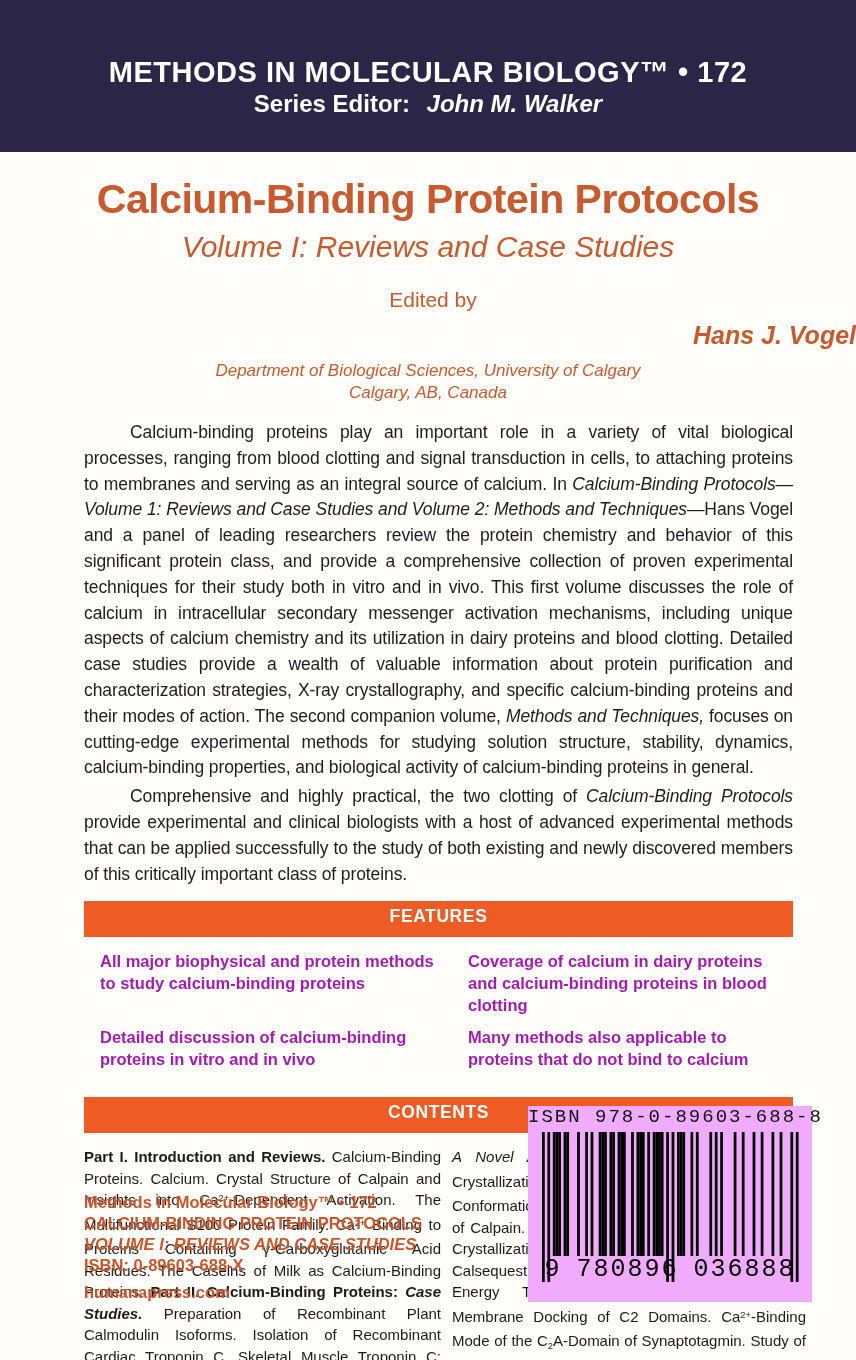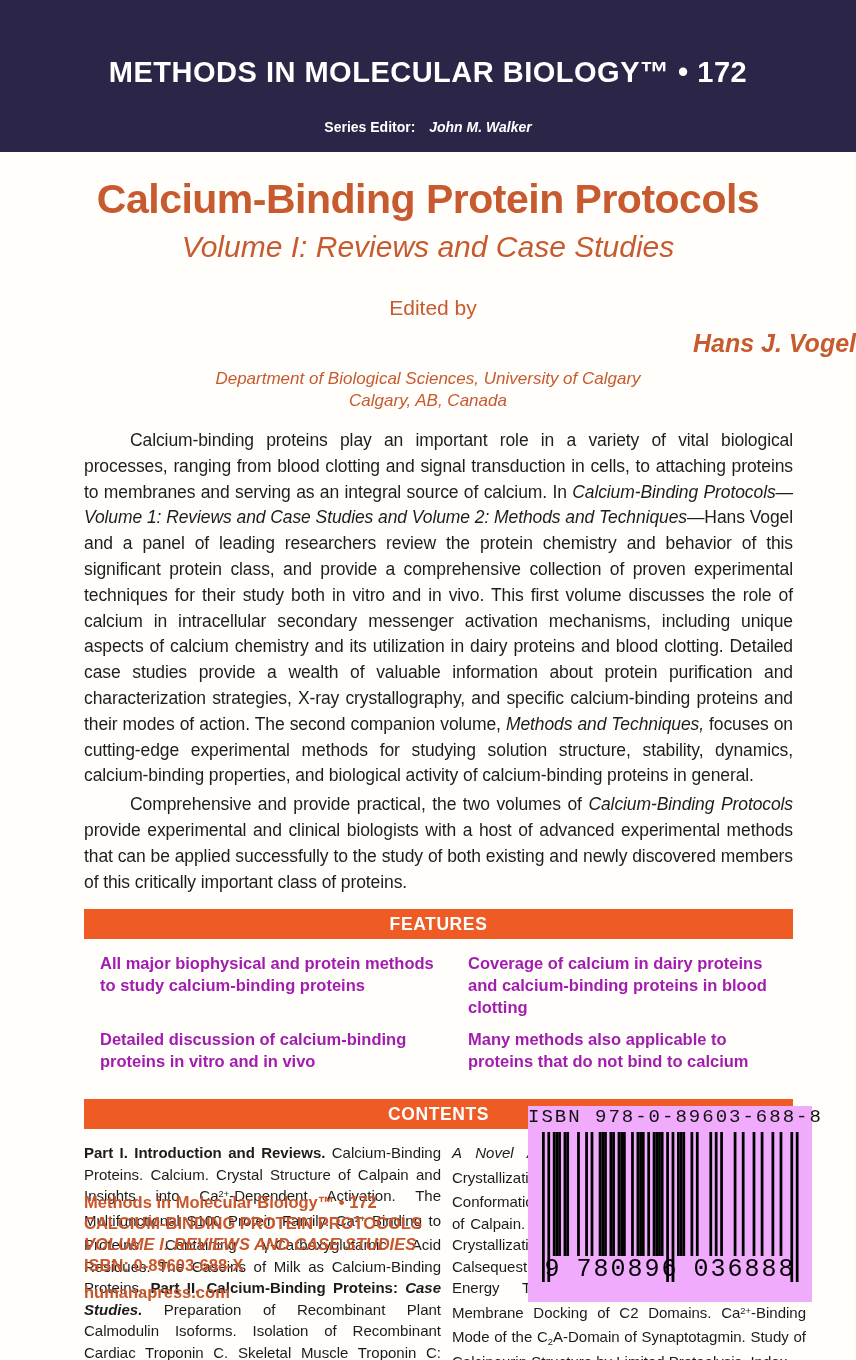--- a/index.html
+++ b/index.html
@@ -17,40 +17,40 @@
   .bi{font-weight:bold;font-style:italic;}
   .sup{font-size:62%;vertical-align:baseline;position:relative;top:-0.45em;}
   .sub{font-size:62%;vertical-align:baseline;position:relative;top:0.28em;}
 
   
   .banner{
     height:152px;background:#2b2647;color:#ffffff;text-align:center;
     box-sizing:border-box;padding-top:56px;
   }
   .banner-title{font-size:29px;font-weight:bold;letter-spacing:0.5px;}
-  .banner-editor{margin-top:30px;font-size:14px;font-weight:bold;text-align:center;}
+  .banner-editor{margin-top:1px;font-size:24px;font-weight:bold;text-align:center;}
   .banner-editor .name{font-style:italic;margin-left:10px;}
 
   
   .title-block{text-align:center;color:#c75a2e;}
   .book-title{margin:24px 0 0 0;font-size:41px;line-height:46px;font-weight:bold;letter-spacing:-0.5px;}
   .book-subtitle{margin-top:8px;font-size:30px;font-style:italic;}
-  .edited-by{margin-top:32px;font-size:21px;padding-left:10px;}
+  .edited-by{margin-top:24px;font-size:21px;padding-left:10px;}
   .editor-name{margin-top:9px;font-size:25px;font-weight:bold;font-style:italic;text-align:right;}
   .affil{margin-top:10px;font-size:17px;font-style:italic;line-height:22px;}
   .affil + .affil{margin-top:0;}
 
   
   .description{margin:16px 0 0 84px;width:709px;text-align:justify;}
   .description p{margin:0;font-size:17.5px;line-height:25.8px;text-indent:46px;letter-spacing:-0.1px;}
   .description p + p{margin-top:3px;}
 
   
   .bar{
-    margin-left:84px;width:709px;height:30px;background:#ee5b25;
+    margin-left:84px;width:709px;height:36px;background:#ee5b25;
     color:#fff;font-weight:bold;font-size:17.5px;letter-spacing:0.6px;
     text-align:center;line-height:30px;box-sizing:border-box;
   }
   .features-bar{margin-top:14px;}
   .contents-bar{margin-top:17px;}
 
   
   .features-grid{
     margin:13px 0 0 100px;width:693px;
     display:grid;grid-template-columns:360px 1fr;column-gap:8px;
@@ -109,21 +109,21 @@
     <h1 class="book-title">Calcium-Binding Protein Protocols</h1>
     <div class="book-subtitle">Volume I: Reviews and Case Studies</div>
     <div class="edited-by">Edited by</div>
     <div class="editor-name">Hans J. Vogel</div>
     <div class="affil">Department of Biological Sciences, University of Calgary</div>
     <div class="affil">Calgary, AB, Canada</div>
   </section>
 
   <section class="description">
     <p><span>Calcium-binding proteins play an important role in a variety of vital biological processes, ranging from blood clotting and signal transduction in cells, to attaching proteins to membranes and serving as an integral source of calcium. In </span><span class="i">Calcium-Binding Protocols—Volume 1: Reviews and Case Studies and Volume 2: Methods and Techniques</span><span>—Hans Vogel and a panel of leading researchers review the protein chemistry and behavior of this significant protein class, and provide a comprehensive collection of proven experimental techniques for their study both in vitro and in vivo. This first volume discusses the role of calcium in intracellular secondary messenger activation mechanisms, including unique aspects of calcium chemistry and its utilization in dairy proteins and blood clotting. Detailed case studies provide a wealth of valuable information about protein purification and characterization strategies, X-ray crystallography, and specific calcium-binding proteins and their modes of action. The second companion volume, </span><span class="i">Methods and Techniques,</span><span> focuses on cutting-edge experimental methods for studying solution structure, stability, dynamics, calcium-binding properties, and biological activity of calcium-binding proteins in general.</span></p>
-    <p><span>Comprehensive and provide practical, the two volumes of </span><span class="i">Calcium-Binding Protocols</span><span> provide experimental and clinical biologists with a host of advanced experimental methods that can be applied successfully to the study of both existing and newly discovered members of this critically important class of proteins.</span></p>
+    <p><span>Comprehensive and highly practical, the two clotting of </span><span class="i">Calcium-Binding Protocols</span><span> provide experimental and clinical biologists with a host of advanced experimental methods that can be applied successfully to the study of both existing and newly discovered members of this critically important class of proteins.</span></p>
   </section>
 
   <div class="bar features-bar">FEATURES</div>
 
   <div class="features-grid">
     <div class="feature-item">All major biophysical and protein methods to study calcium-binding proteins</div>
     <div class="feature-item">Coverage of calcium in dairy proteins and calcium-binding proteins in blood clotting</div>
     <div class="feature-item">Detailed discussion of calcium-binding proteins in vitro and in vivo</div>
     <div class="feature-item">Many methods also applicable to proteins that do not bind to calcium</div>
   </div>

